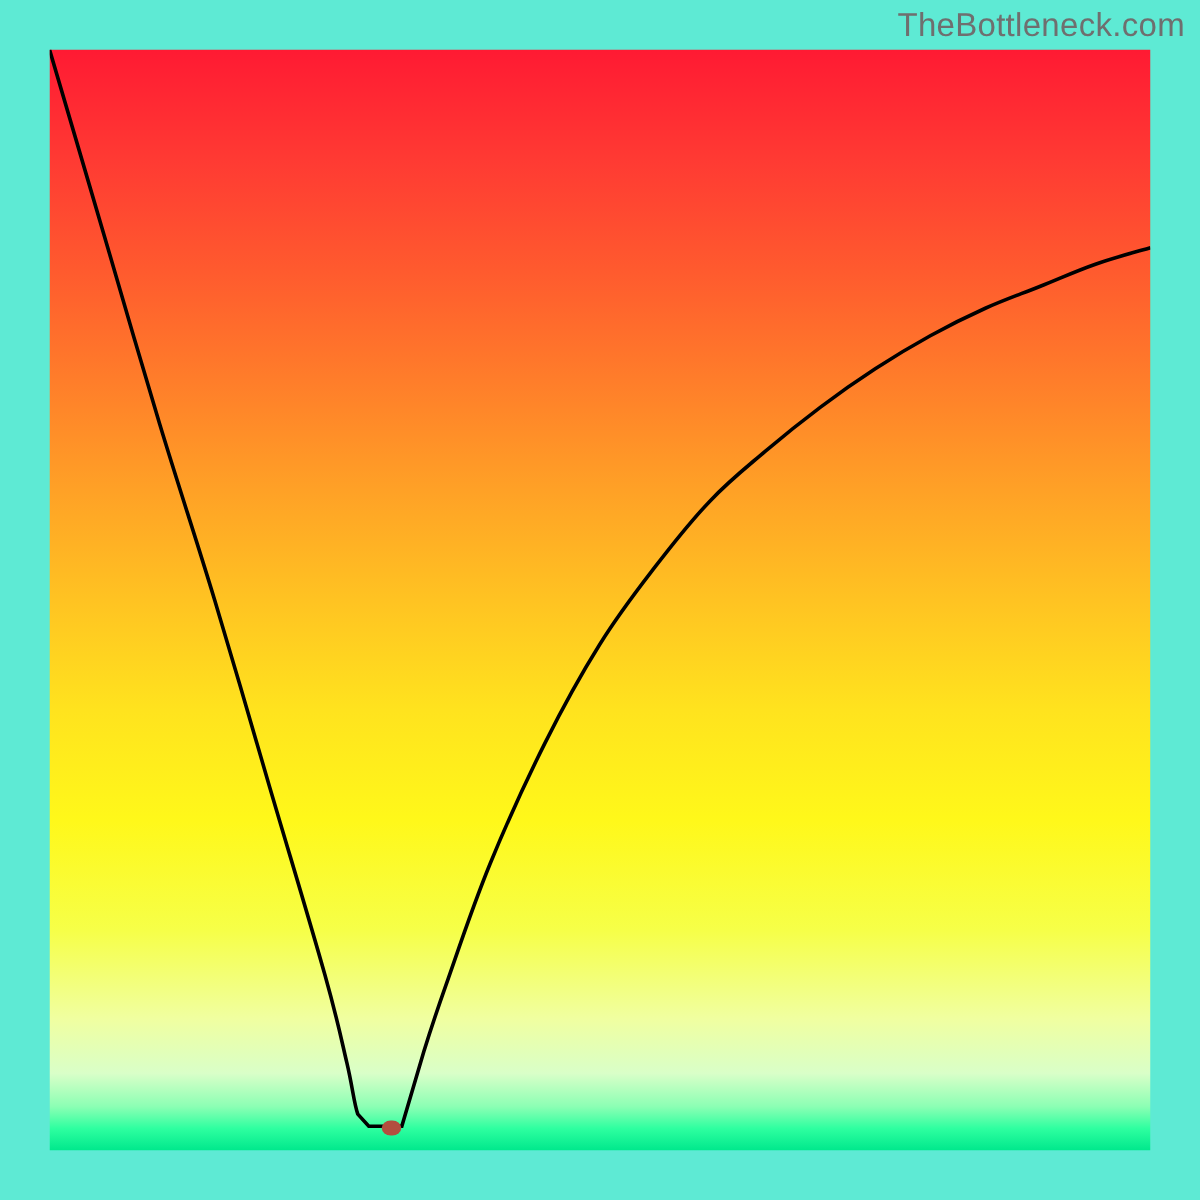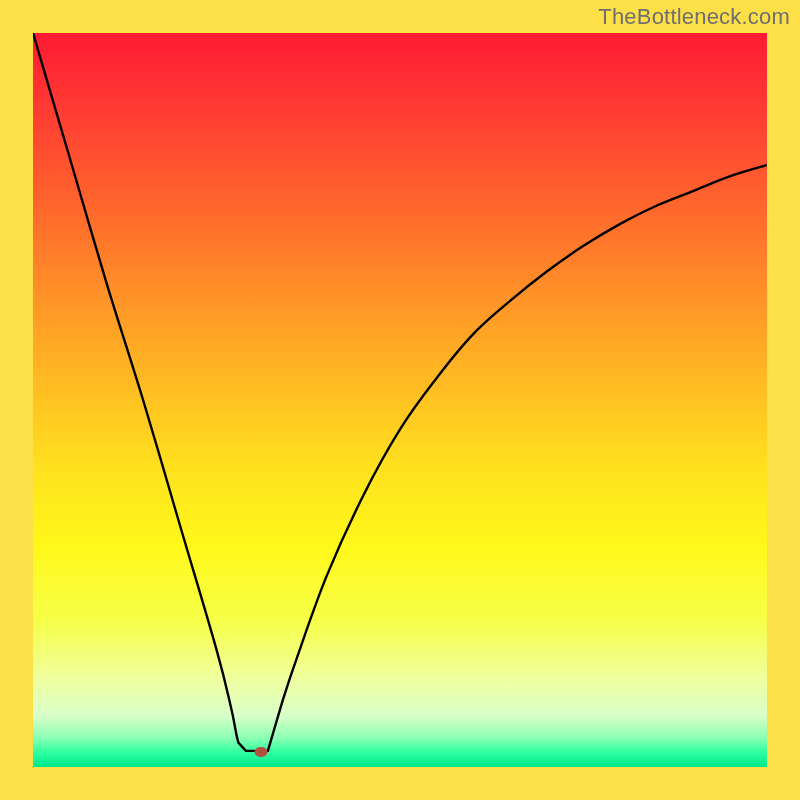--- a/index.html
+++ b/index.html
@@ -10,21 +10,21 @@
     background: #000;
     overflow: hidden;
     font-family: Arial, Helvetica, sans-serif;
   }
   .frame {
     position: absolute;
     left: 0;
     top: 0;
     width: 800px;
     height: 800px;
-    background: #fde047;
+    background: #5eead4;
   }
   .plot {
     position: absolute;
     left: 33px;
     top: 33px;
     width: 734px;
     height: 734px;
     overflow: hidden;
   }
   .gradient {

